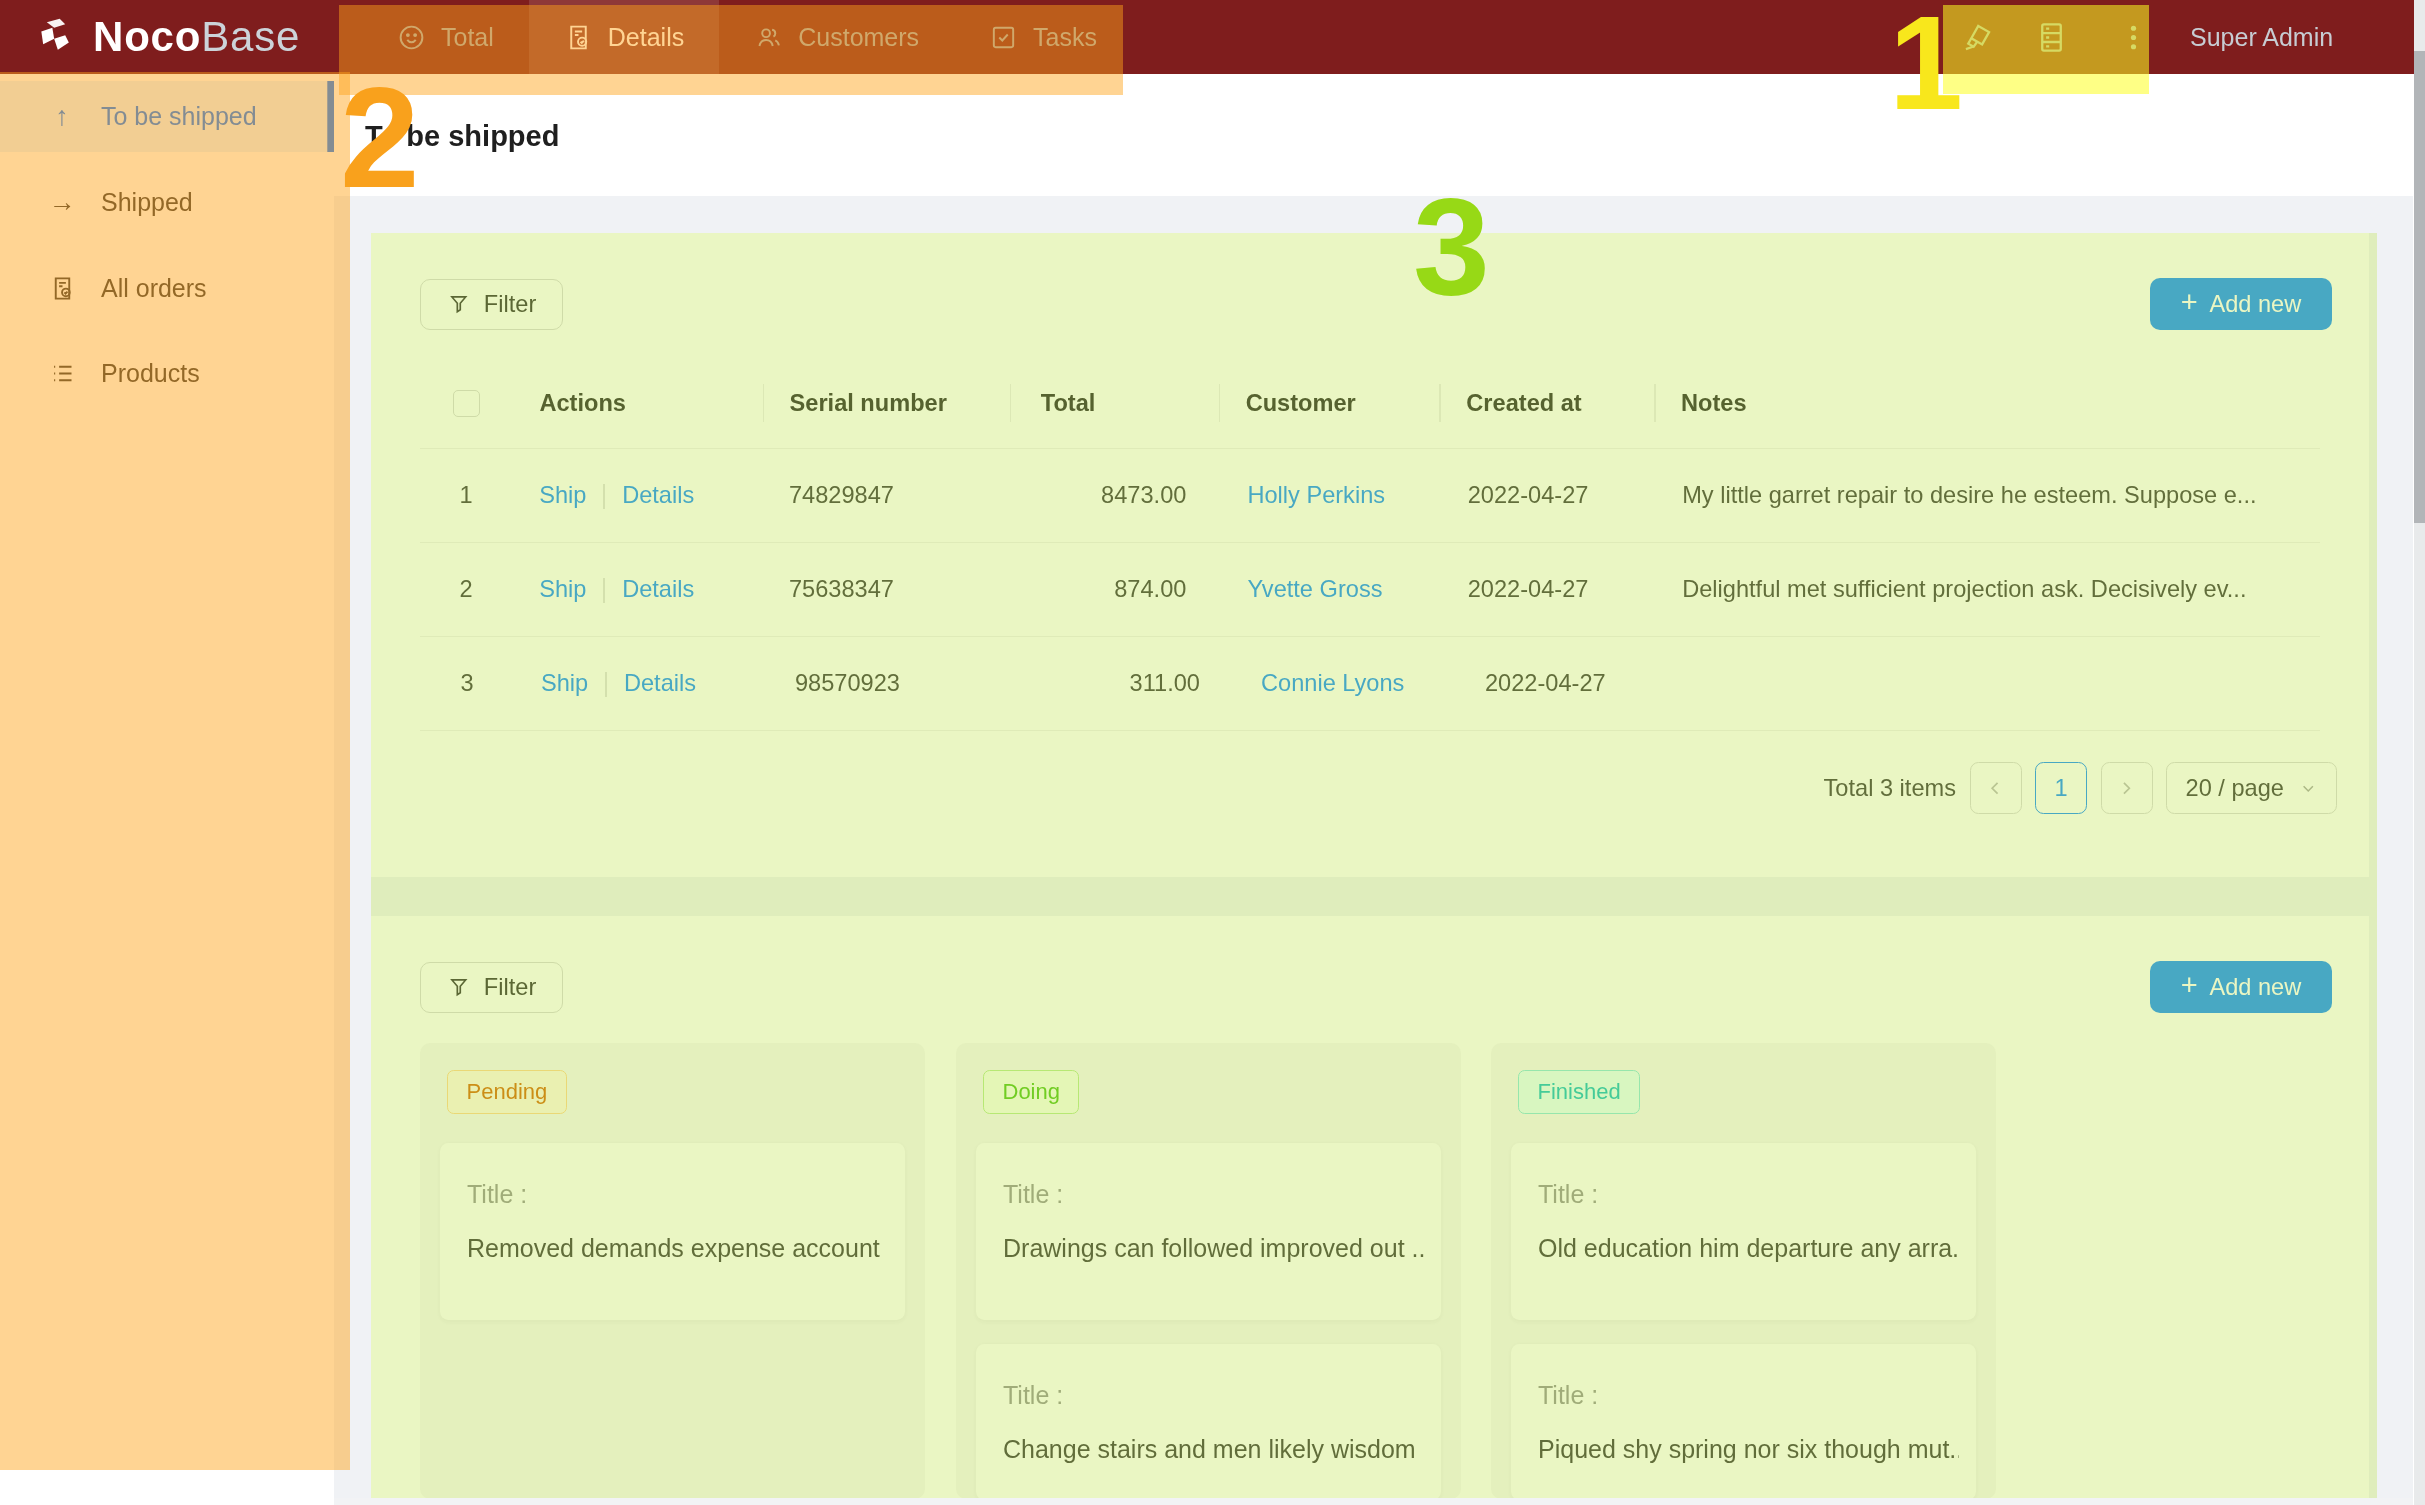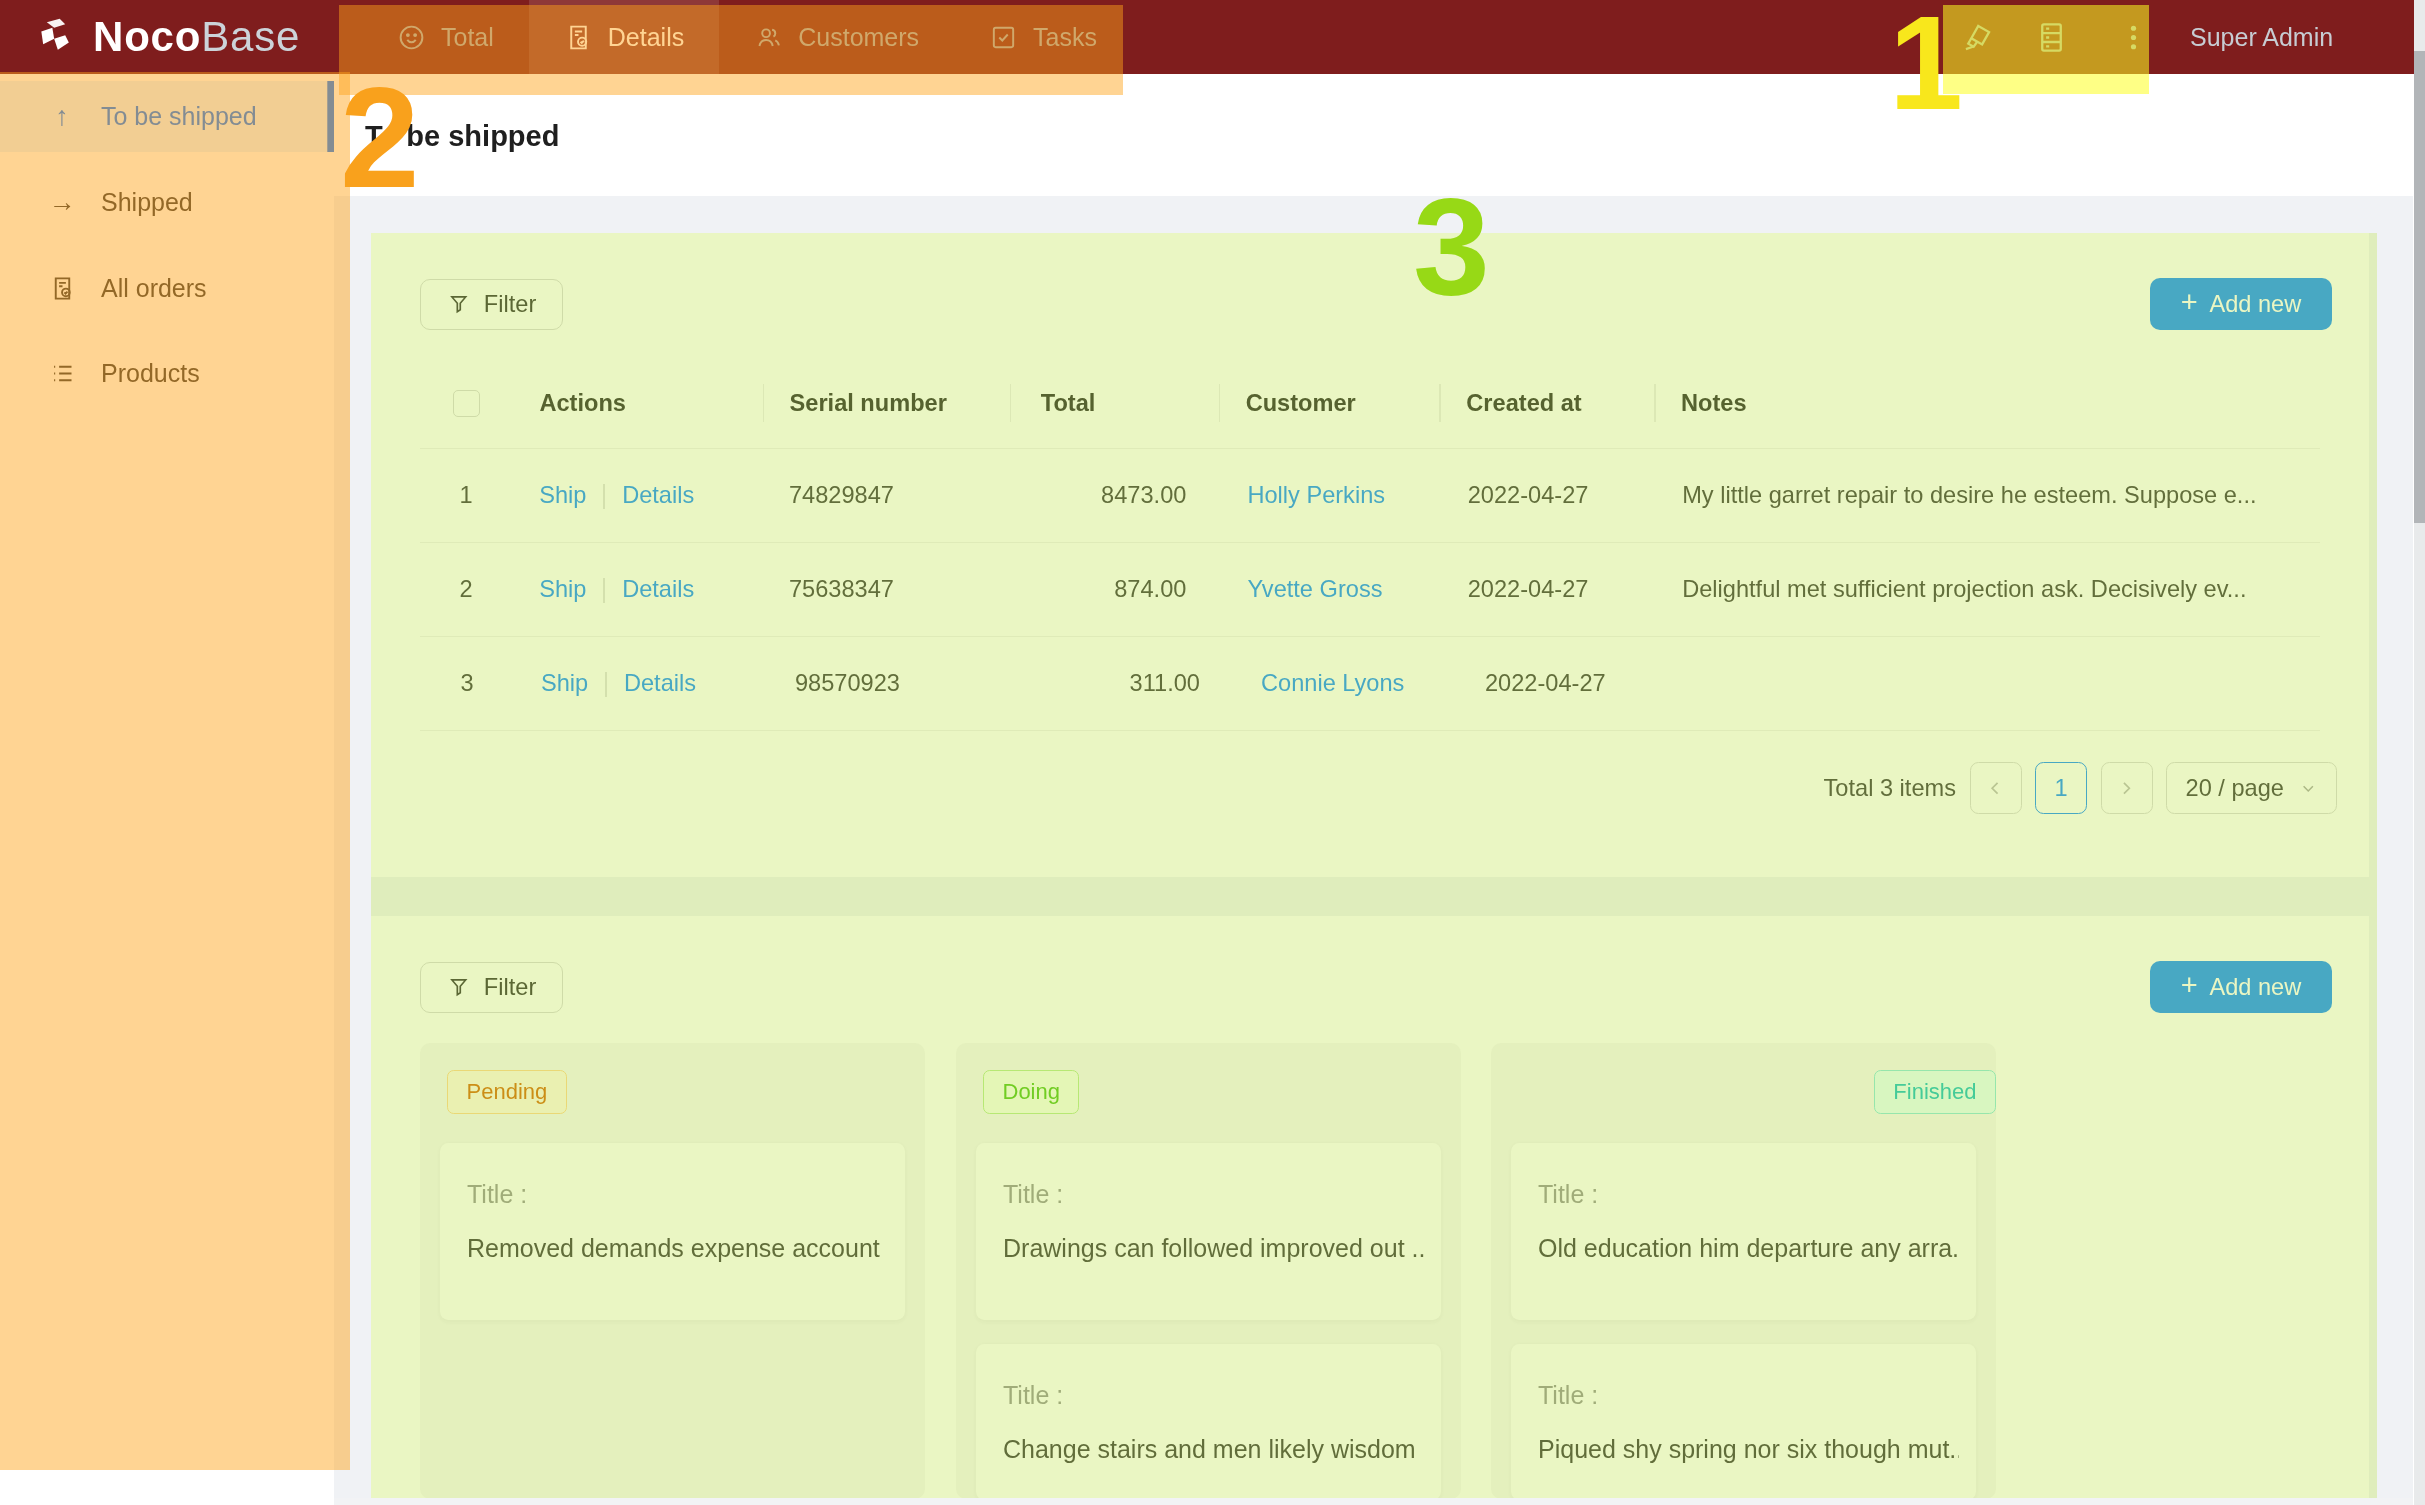--- a/index.html
+++ b/index.html
@@ -61,21 +61,21 @@
   .pager{position:absolute;right:32px;top:529px;display:flex;align-items:center;gap:13.5px;
          font-size:23.6px;color:#3d3d3d;}
   .pbtn{width:52px;height:52px;border:1.7px solid #d9d9d9;border-radius:8.4px;background:#fff;display:flex;
         align-items:center;justify-content:center;color:#b9b9b9;cursor:pointer;box-sizing:border-box;}
   .pbtn.cur{border-color:#1890ff;color:#1890ff;font-size:23.6px;}
   .psize{width:171px;height:52px;border:1.7px solid #d9d9d9;border-radius:8.4px;background:#fff;display:flex;
         align-items:center;justify-content:center;gap:15px;cursor:pointer;box-sizing:border-box;color:#3d3d3d;}
 
   
   .kcol{position:absolute;top:127px;width:505px;height:456px;background:#f7f7f7;border-radius:10px;overflow:hidden;}
-  #kcol0{left:49px;}#kcol1{left:585px;}#kcol2{left:1120px;text-align:right;}
+  #kcol0{left:49px;}#kcol1{left:585px;}#kcol2{left:1120px;}
   .ktag{display:inline-flex;margin:27px 0 0 27px;height:44px;padding:0 18.5px;align-items:center;
         border-radius:6.7px;font-size:22px;border:1.7px solid;box-sizing:border-box;}
   .tag-pending{color:#d46b08;background:#fff7e6;border-color:#ffd591;}
   .tag-doing{color:#52c41a;background:#f6ffed;border-color:#b7eb8f;}
   .tag-finished{color:#13c2c2;background:#e6fffb;border-color:#87e8de;}
   .kcard{position:absolute;left:20px;width:465px;background:#fff;border-radius:8.4px;cursor:pointer;
          box-shadow:0 1.7px 6.7px rgba(0,0,0,0.05);}
   .kcard .klabel{position:absolute;left:27px;top:37px;font-size:25px;color:#969696;}
   .kcard .kvalue{position:absolute;left:27px;top:91px;right:17px;font-size:25px;color:#3c3c3c;
          white-space:nowrap;overflow:hidden;}

